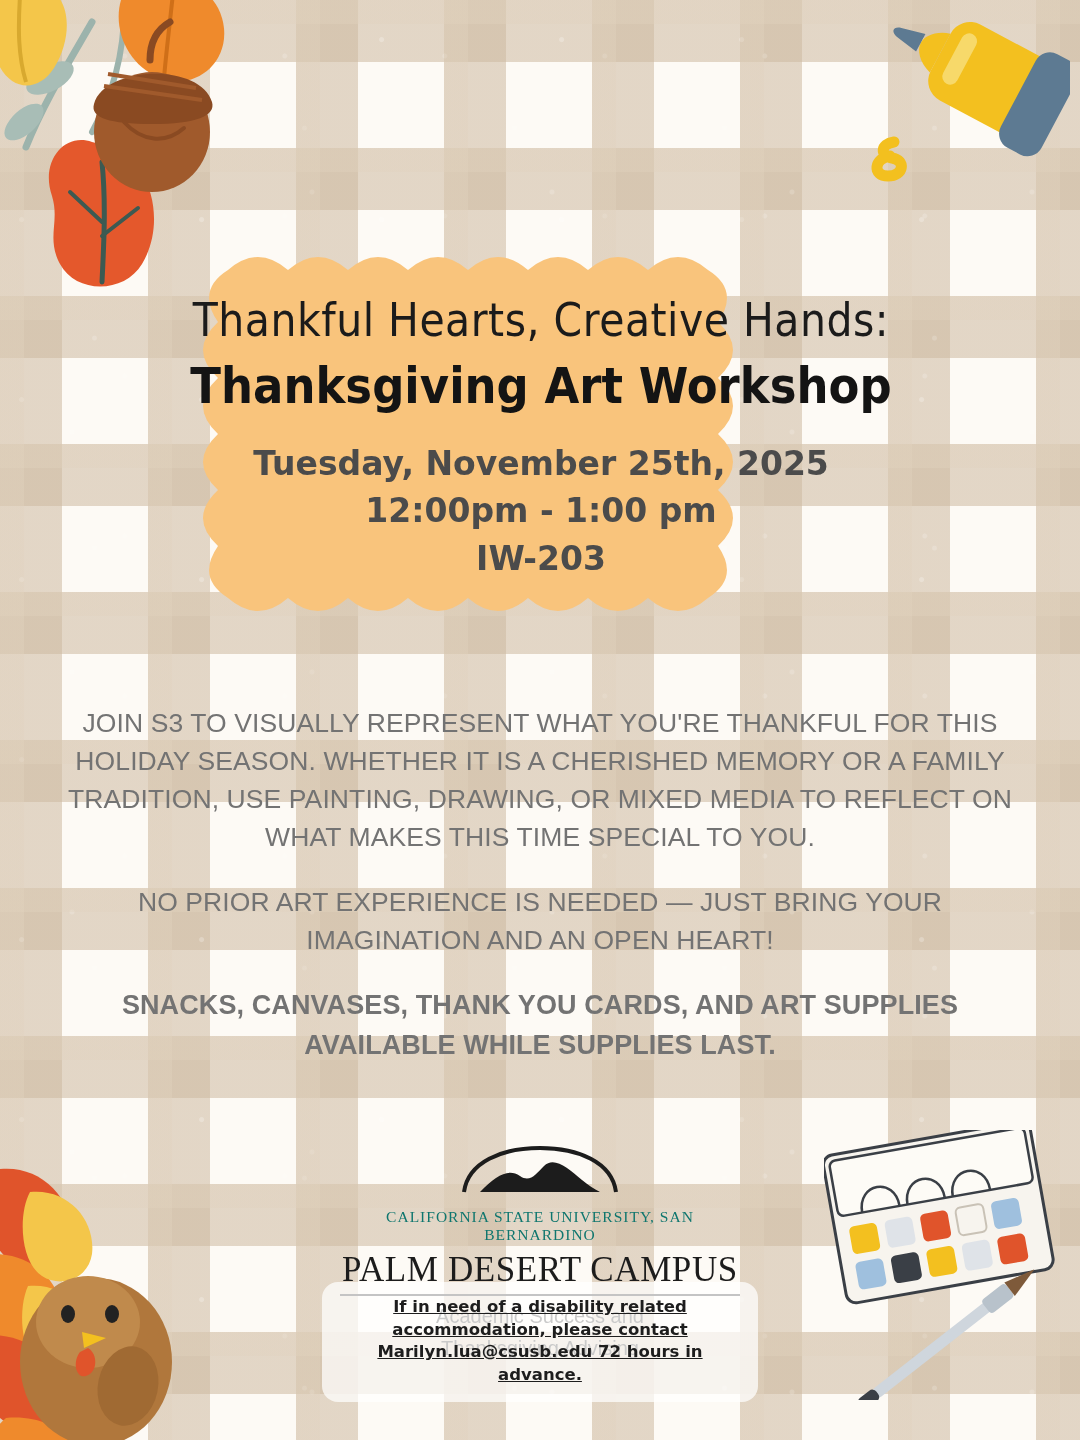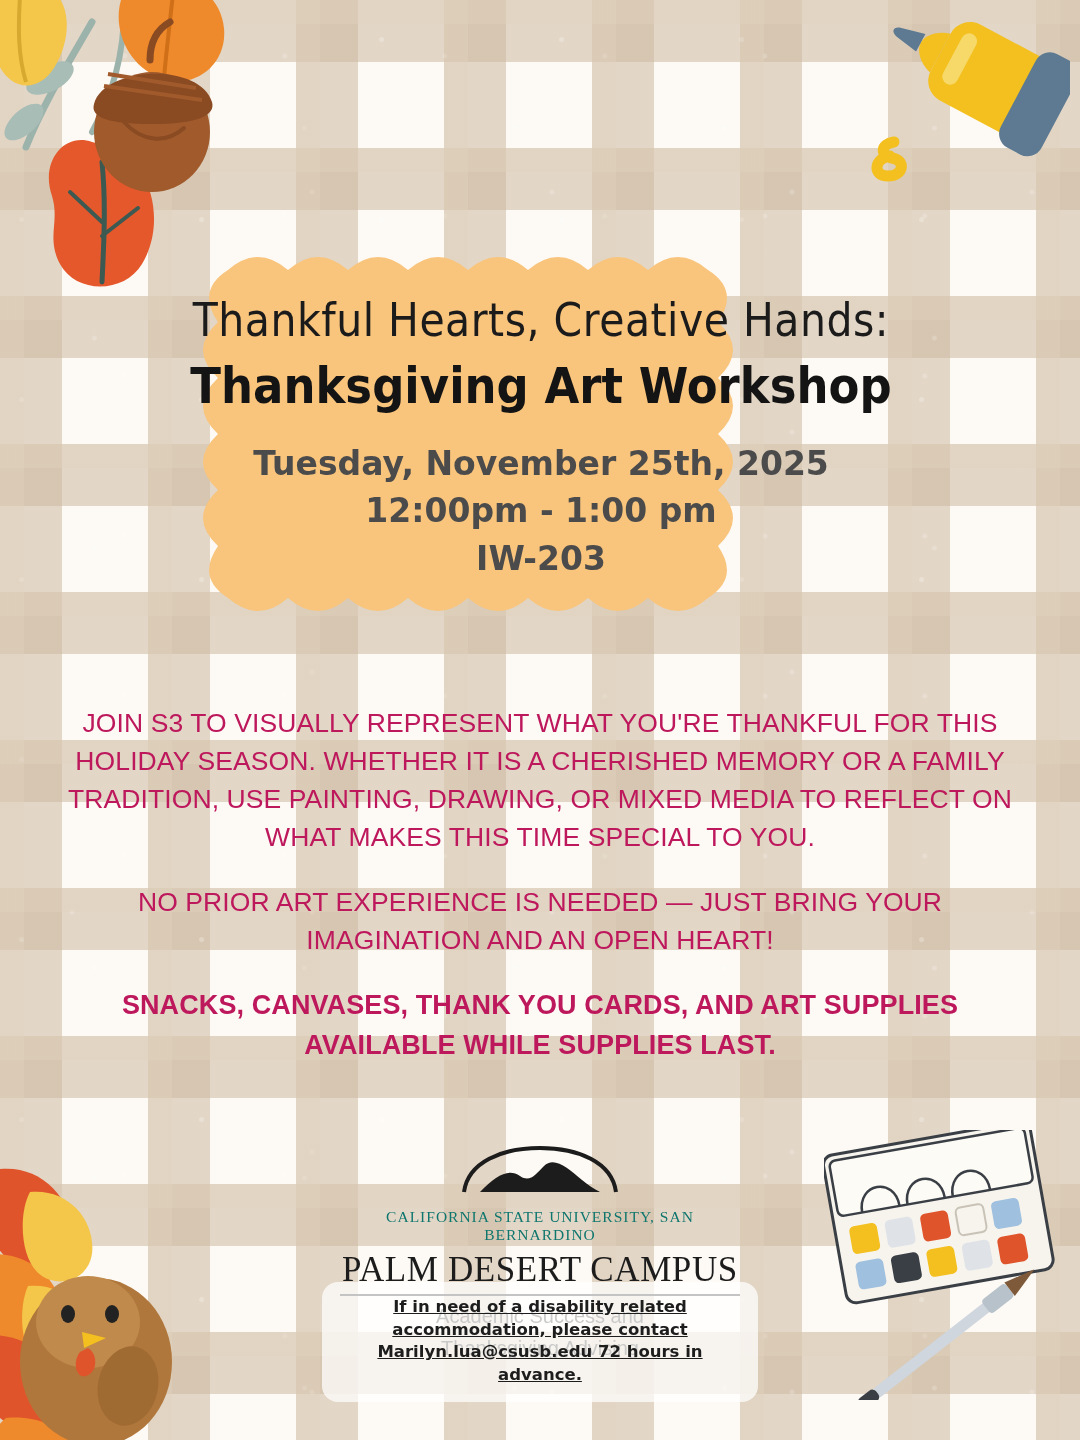--- a/index.html
+++ b/index.html
@@ -141,21 +141,21 @@
     left: 50%;
     transform: translateX(-50%);
     top: 704px;
     width: 980px;
     text-align: center;
   }
   .para {
     font-family: "Liberation Sans", sans-serif;
     font-size: 26.5px;
     line-height: 1.44;
-    color: #be185d;
+    color: #737373;
     letter-spacing: 0.1px;
     margin: 0 0 26px 0;
   }
   .para.bold {
     font-weight: bold;
     font-size: 27px;
     margin-top: 16px;
     line-height: 1.5;
   }
 

